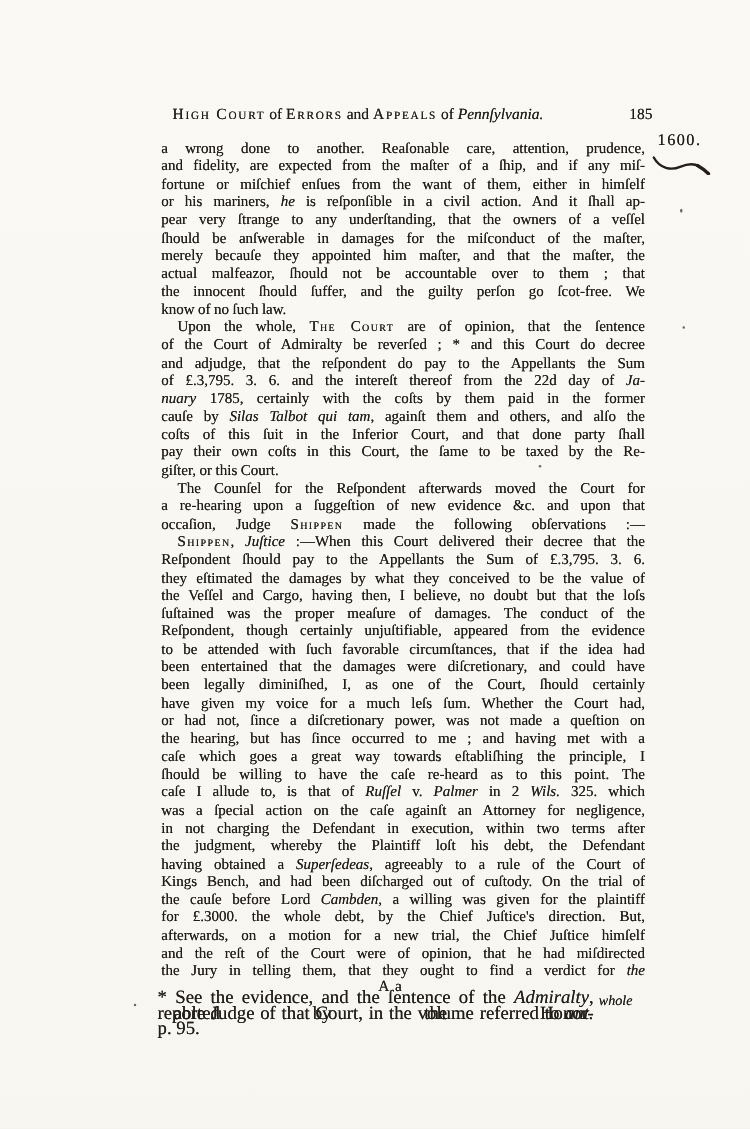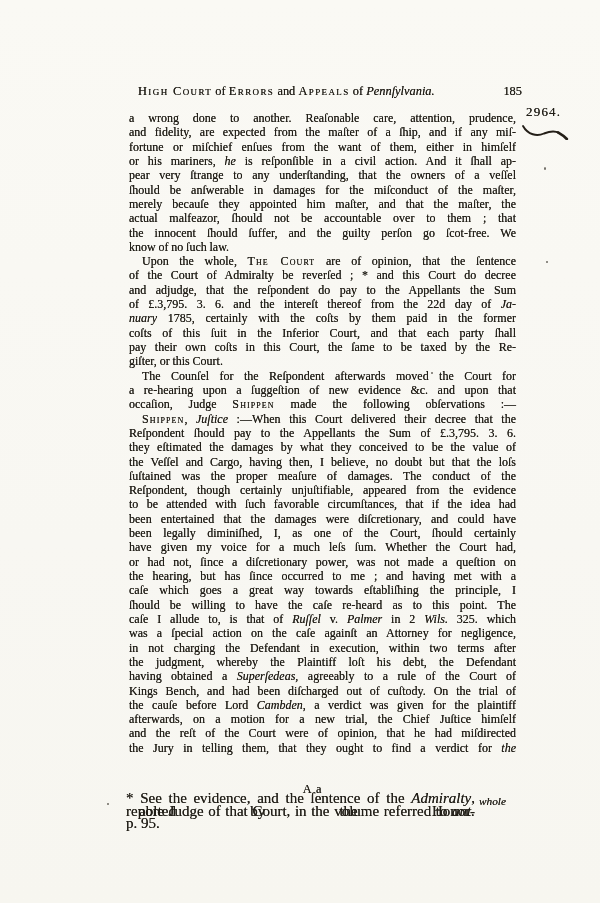--- a/index.html
+++ b/index.html
@@ -68,21 +68,21 @@
 </head>
 <body>
 
 <div class="page">
 
   <div class="page-header">
     <span class="title"><span class="seg-sc">High Court</span><span class="seg-n"> of </span><span class="seg-sc">Errors</span><span class="seg-n"> and </span><span class="seg-sc">Appeals</span><span class="seg-n"> of </span><span class="seg-i">Pennſylvania.</span></span>
     <span class="pageno">185</span>
   </div>
 
-  <div class="margin-year">2964.</div>
+  <div class="margin-year">1600.</div>
   <svg class="margin-brace" viewBox="0 0 50 17">
     <path d="M2 3 C7 12, 16 13.5, 23 10.5 C28 8.5, 34 7.5, 38 10" fill="none" stroke="#241f18" stroke-width="1.9" stroke-linecap="round"></path>
     <path d="M37 9.4 C40.5 11.4, 43.5 13.6, 45.8 16" fill="none" stroke="#241f18" stroke-width="2.7" stroke-linecap="round"></path>
   </svg>
 
   <div class="body-text">
     <div>
         <div class="tline"><span class="seg-n">a wrong done to another.  Reaſonable care, attention, prudence,</span></div>
         <div class="tline"><span class="seg-n">and fidelity, are expected from the maſter of a ſhip, and if any miſ-</span></div>
         <div class="tline"><span class="seg-n">fortune or miſchief enſues from the want of them, either in himſelf</span></div>
@@ -93,21 +93,22 @@
         <div class="tline"><span class="seg-n">actual malfeazor, ſhould not be accountable over to them ;  that</span></div>
         <div class="tline"><span class="seg-n">the innocent ſhould ſuffer, and the guilty perſon go ſcot-free.  We</span></div>
         <div class="tline flush"><span class="seg-n">know of no ſuch law.</span></div>
       </div>
     <div>
         <div class="tline ind"><span class="seg-n">Upon the whole, </span><span class="seg-sc">The Court</span><span class="seg-n"> are of opinion, that the ſentence</span></div>
         <div class="tline"><span class="seg-n">of the Court of Admiralty be reverſed ; *  and this Court do decree</span></div>
         <div class="tline"><span class="seg-n">and adjudge, that the reſpondent do pay to the Appellants the Sum</span></div>
         <div class="tline"><span class="seg-n">of £.3,795. 3. 6. and the intereſt thereof from the 22d day of </span><span class="seg-i">Ja-</span></div>
         <div class="tline"><span class="seg-i">nuary</span><span class="seg-n"> 1785, certainly with the coſts by them paid in the former</span></div>
-        <div class="tline"><span class="seg-n">coſts of this ſuit in the Inferior Court, and that each party ſhall</span></div>
+        <div class="tline"><span class="seg-n">cauſe by </span><span class="seg-i">Silas Talbot qui tam</span><span class="seg-n">, againſt them and others, and alſo the</span></div>
+        <div class="tline"><span class="seg-n">coſts of this ſuit in the Inferior Court, and that done party ſhall</span></div>
         <div class="tline"><span class="seg-n">pay their own coſts in this Court, the ſame to be taxed by the Re-</span></div>
         <div class="tline flush"><span class="seg-n">giſter, or this Court.</span></div>
       </div>
     <div>
         <div class="tline ind"><span class="seg-n">The Counſel for the Reſpondent afterwards moved the Court for</span></div>
         <div class="tline"><span class="seg-n">a re-hearing upon a ſuggeſtion of new evidence &amp;c. and upon that</span></div>
         <div class="tline"><span class="seg-n">occaſion, Judge </span><span class="seg-sc">Shippen</span><span class="seg-n"> made the following obſervations :—</span></div>
       </div>
     <div>
         <div class="tline ind"><span class="seg-sc">Shippen</span><span class="seg-n">, </span><span class="seg-i">Juſtice</span><span class="seg-n"> :—When this Court delivered their decree that the</span></div>
@@ -123,21 +124,22 @@
         <div class="tline"><span class="seg-n">or had not, ſince a diſcretionary power, was not made a queſtion on</span></div>
         <div class="tline"><span class="seg-n">the hearing, but has ſince occurred to me ;  and having met with a</span></div>
         <div class="tline"><span class="seg-n">caſe which goes a great way towards eſtabliſhing the principle, I</span></div>
         <div class="tline"><span class="seg-n">ſhould be willing to have the caſe re-heard as to this point.  The</span></div>
         <div class="tline"><span class="seg-n">caſe I allude to, is that of </span><span class="seg-i">Ruſſel</span><span class="seg-n"> v. </span><span class="seg-i">Palmer</span><span class="seg-n"> in 2 </span><span class="seg-i">Wils.</span><span class="seg-n"> 325.  which</span></div>
         <div class="tline"><span class="seg-n">was a ſpecial action on the caſe againſt an Attorney for negligence,</span></div>
         <div class="tline"><span class="seg-n">in not charging the Defendant in execution, within two terms after</span></div>
         <div class="tline"><span class="seg-n">the judgment, whereby the Plaintiff loſt his debt, the Defendant</span></div>
         <div class="tline"><span class="seg-n">having obtained a </span><span class="seg-i">Superſedeas</span><span class="seg-n">, agreeably to a rule of the Court of</span></div>
         <div class="tline"><span class="seg-n">Kings Bench, and had been diſcharged out of cuſtody.  On the trial of</span></div>
-        <div class="tline"><span class="seg-n">the cauſe before Lord </span><span class="seg-i">Cambden</span><span class="seg-n">, a verdict was given for the plaintiff</span></div>
+        <div class="tline"><span class="seg-n">the cauſe before Lord </span><span class="seg-i">Cambden</span><span class="seg-n">, a willing was given for the plaintiff</span></div>
+        <div class="tline"><span class="seg-n">for £.3000. the whole debt, by the Chief Juſtice's direction.  But,</span></div>
         <div class="tline"><span class="seg-n">afterwards, on a motion for a new trial, the Chief Juſtice himſelf</span></div>
         <div class="tline"><span class="seg-n">and the reſt of the Court were of opinion, that he had miſdirected</span></div>
         <div class="tline"><span class="seg-n">the Jury in telling them, that they ought to find a verdict for </span><span class="seg-i">the</span></div>
       </div>
   </div>
 
   <div class="catch-line">
     <div class="sig-mark">A a</div>
     <span class="catchword">whole</span>
   </div>

